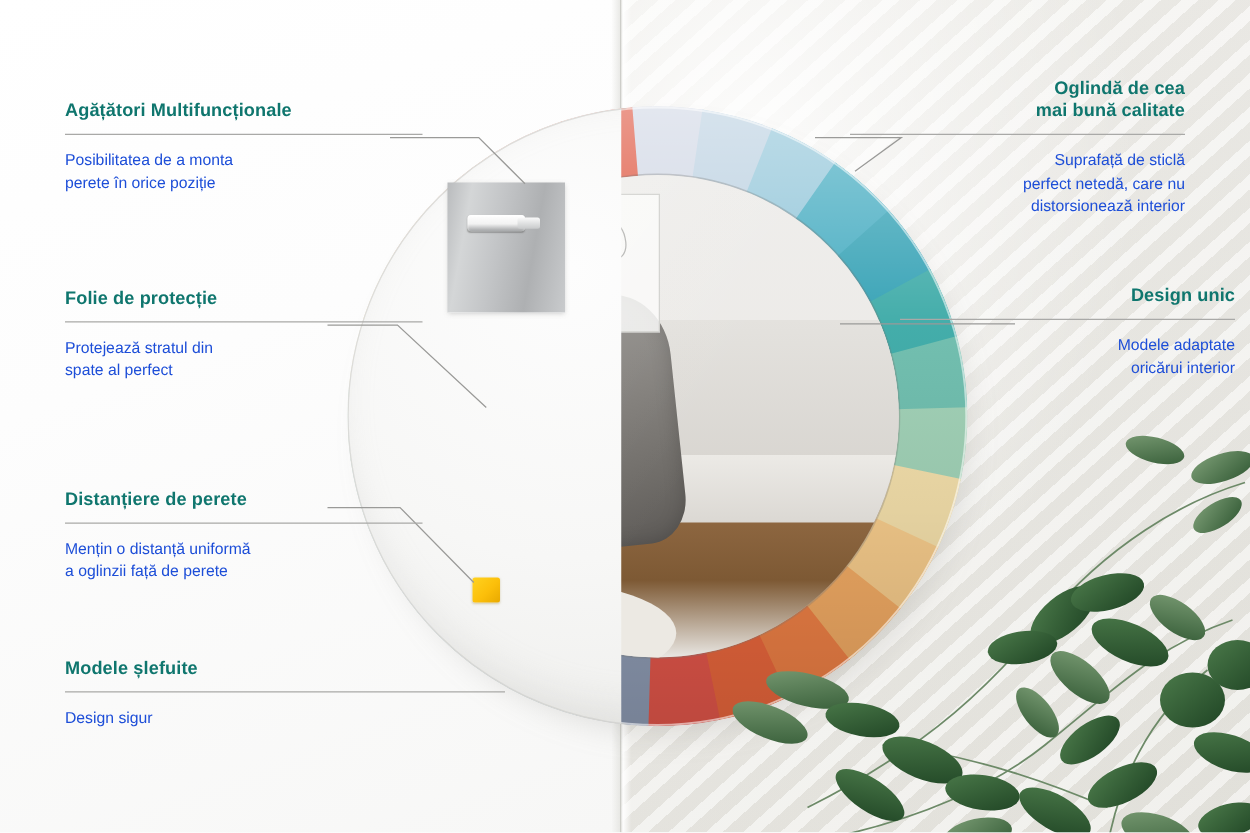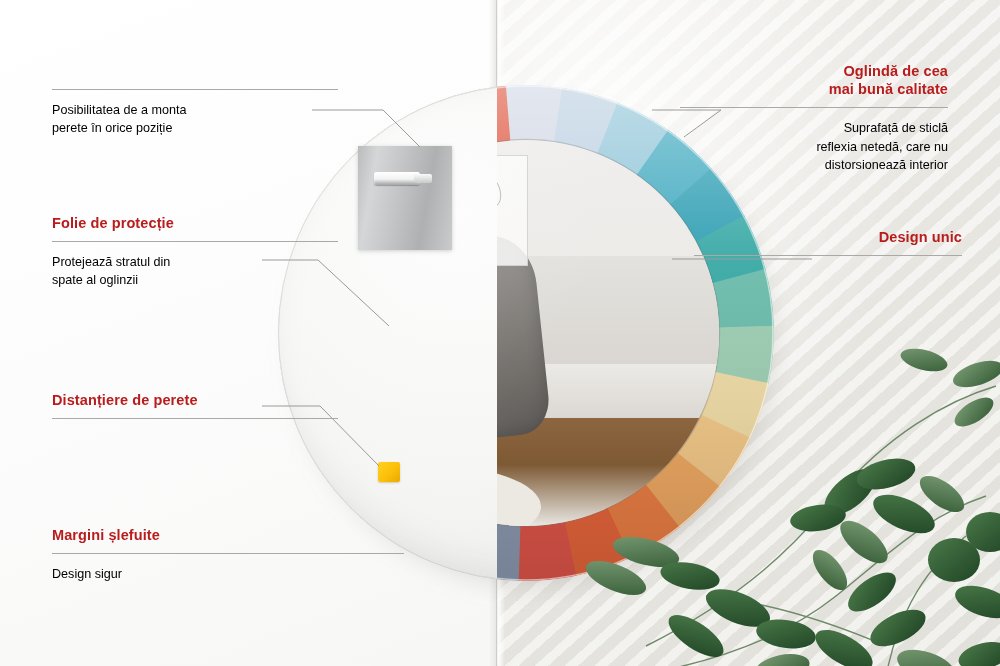--- a/index.html
+++ b/index.html
@@ -67,23 +67,23 @@
   
   .spacer{position:absolute;left:378px;top:462px;width:22px;height:20px;border-radius:2px;
     background:linear-gradient(135deg,#ffd21f 0%,#fcbf0a 55%,#e8a900 100%);
     box-shadow:0 1px 2px rgba(140,110,0,.30);}
 
   
   .leaders{position:absolute;left:0;top:0;width:1000px;height:666px;pointer-events:none;}
 
   
   .callout{position:absolute;}
-  .callout h3{margin:0 0 0 0;font-size:14.5px;font-weight:bold;color:#b91c1c;letter-spacing:.1px;line-height:1.25;}
+  .callout h3{margin:0 0 0 0;font-size:14.5px;font-weight:bold;color:#0f766e;letter-spacing:.1px;line-height:1.25;}
   .callout .rule{height:1px;background:#a9a9a7;margin:9px 0 11px 0;}
-  .callout p{margin:0;font-size:12.6px;line-height:1.45;color:#000000;font-weight:400;}
+  .callout p{margin:0;font-size:12.6px;line-height:1.45;color:#1d4ed8;font-weight:400;}
   .left-callout{left:52px;width:286px;text-align:left;}
   .right-callout{width:268px;text-align:right;}
 
   
   .foliage{position:absolute;right:-6px;bottom:-10px;width:420px;height:330px;}
   .foliage svg{display:block;}
 </style>
 </head>
 <body>
 
@@ -187,65 +187,74 @@
     <g fill="none" stroke="#9a9a98" stroke-width="1">
       <path d="M312,110 L383,110 L420,147"></path>
       <path d="M262,260 L318,260 L389,326"></path>
       <path d="M262,406 L320,406 L379,466"></path>
       <path d="M688,110 L757,110 L720,137" transform="translate(-36,0)"></path>
       <path d="M672,259 L812,259"></path>
     </g>
   </svg>
 
   <div class="callout left-callout" style="top:80px;">
+    <h3>Agățători Multifuncționale</h3>
     <div class="rule"></div>
     <p>
       <span>Posibilitatea de a monta</span><br>
       <span>perete în orice poziție</span>
     </p>
   </div>
 
-  <div class="callout left-callout" style="top:214px;">
+  <div class="callout left-callout" style="top:230px;">
     <h3>Folie de protecție</h3>
     <div class="rule"></div>
     <p>
       <span>Protejează stratul din</span><br>
-      <span>spate al oglinzii</span>
+      <span>spate al perfect</span>
     </p>
   </div>
 
   <div class="callout left-callout" style="top:391px;">
     <h3>Distanțiere de perete</h3>
     <div class="rule"></div>
+    <p>
+      <span>Mențin o distanță uniformă</span><br>
+      <span>a oglinzii față de perete</span>
+    </p>
   </div>
 
   <div class="callout left-callout" style="top:526px;">
-    <h3>Margini șlefuite</h3>
+    <h3>Modele șlefuite</h3>
     <div class="rule" style="width:352px;"></div>
     <p>
       <span>Design sigur</span>
     </p>
   </div>
 
   <div class="callout right-callout" style="left:680px;top:62px;">
     <h3>
       <span>Oglindă de cea</span><br>
       <span>mai bună calitate</span>
     </h3>
     <div class="rule"></div>
     <p>
       <span>Suprafață de sticlă</span><br>
-      <span>reflexia netedă, care nu</span><br>
+      <span>perfect netedă, care nu</span><br>
       <span>distorsionează interior</span>
     </p>
   </div>
 
-  <div class="callout right-callout" style="left:694px;top:228px;">
+  <div class="callout right-callout" style="left:720px;top:228px;">
     <h3>Design unic</h3>
     <div class="rule"></div>
+    <p>
+      <span>Modele adaptate</span><br>
+      <span>oricărui interior</span>
+    </p>
   </div>
 
   <div class="foliage">
     <svg viewBox="0 0 420 330" aria-hidden="true">
       <defs>
         <linearGradient id="lf1" x1="0" y1="0" x2="1" y2="1">
           <stop offset="0%" stop-color="#4b7a4a"></stop>
             <stop offset="100%" stop-color="#1f4424"></stop>
         </linearGradient>
         <linearGradient id="lf2" x1="0" y1="0" x2="1" y2="1">

